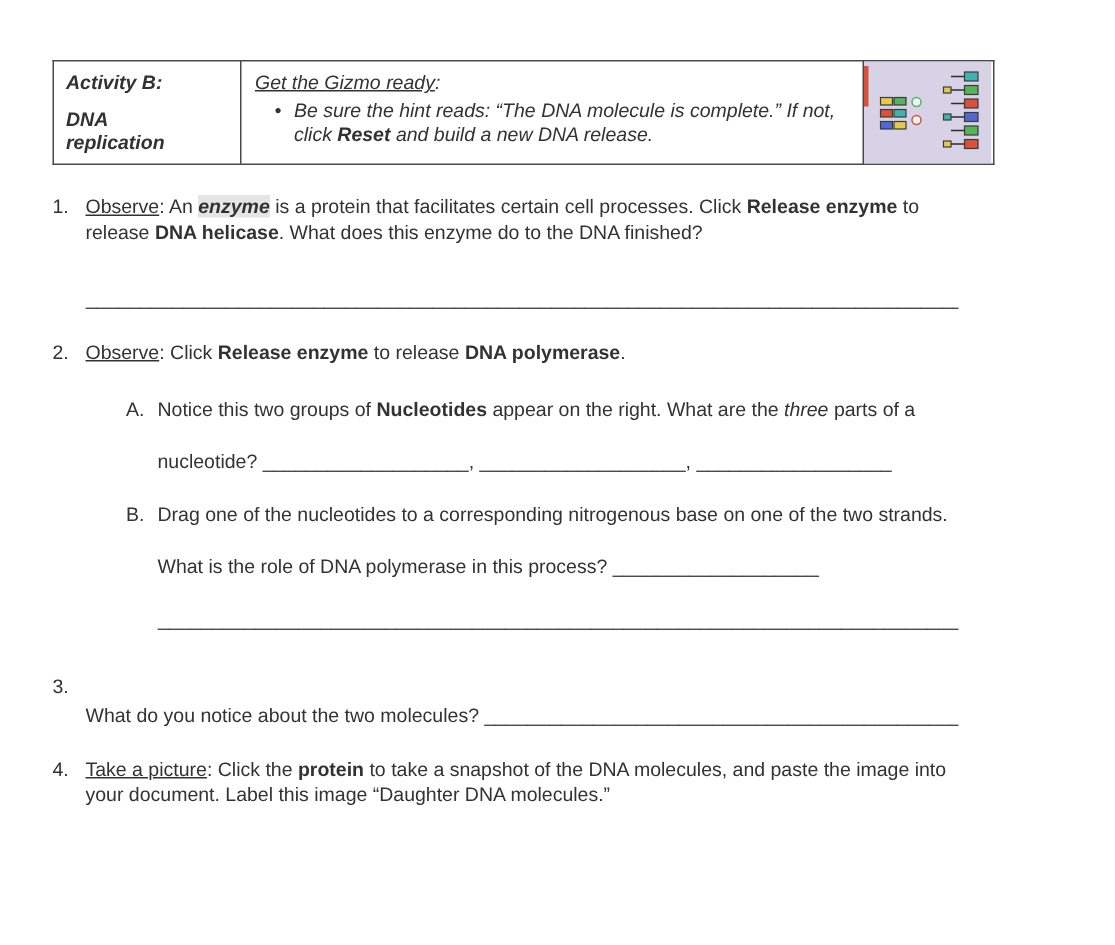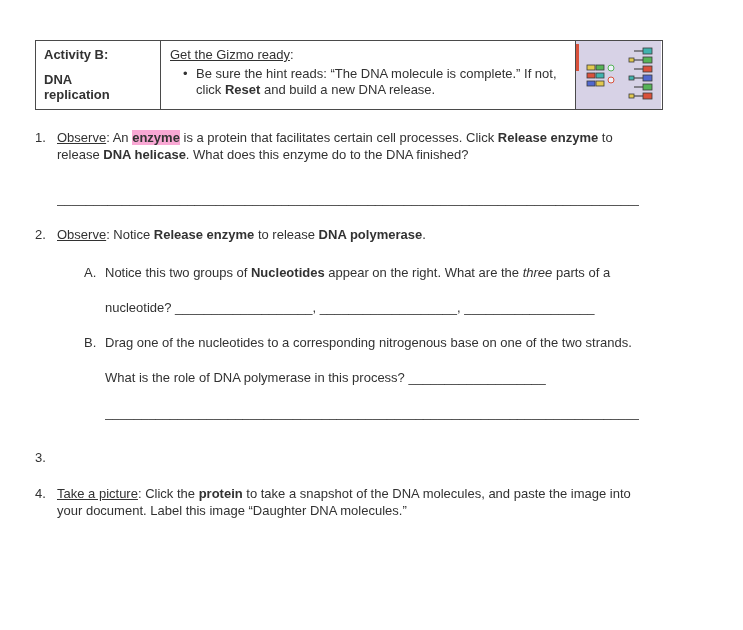--- a/index.html
+++ b/index.html
@@ -6,21 +6,21 @@
   * { box-sizing: border-box; }
   html, body { margin: 0; padding: 0; background: #ffffff; }
   body {
     width: 743px; height: 630px; overflow: hidden;
     font-family: "Liberation Sans", "DejaVu Sans", sans-serif;
     font-size: 13px; color: #323232;
   }
   .page { padding: 40px 80px 0 35px; }
 
   
-  table.header-table { border-collapse: collapse; width: 100%; table-layout: fixed; }
+  table.header-table { border-collapse: collapse; width: 100%; table-layout: fixed; font-style: italic; }
   td.cell { border: 1px solid #4a4a4a; vertical-align: top; }
   td.activity { width: 125px; padding: 6px 8px; font-weight: 700; line-height: 15px; }
   td.activity p { margin: 0; max-width: 84px; }
   td.activity p + p { margin-top: 10px; }
   td.gizmo { padding: 6px 9px; line-height: 16px; }
   td.gizmo .gizmo-title { margin: 0 0 3px 0; }
   .bullet-row { display: flex; margin-left: 13px; }
   .bullet { width: 13px; flex-shrink: 0; }
   .bullet-text { max-width: 365px; }
   td.thumb { width: 87px; padding: 0; }
@@ -36,21 +36,21 @@
   .subitem { display: flex; line-height: 35px; }
   .subitem .letter { margin-left: 27px; width: 21px; flex-shrink: 0; }
   .subitem .stext { flex: 1; min-width: 0; }
   .sub-answer { margin-left: 48px; line-height: 35px; white-space: nowrap; overflow: hidden; }
   .followup { margin-top: 19px; white-space: nowrap; overflow: hidden; }
 
   
   .r-b { font-weight: 700; }
   .r-i { font-style: italic; }
   .r-u { text-decoration: underline; text-align: center; }
-  .hl { background: #f9a8d4; }
+  .hl { background: #e5e5e5; font-style: italic; }
 </style>
 </head>
 <body>
 
 <div class="page">
 
   <table class="header-table">
     <tbody>
         <tr>
       <td class="cell activity">
@@ -108,38 +108,39 @@
     <span class="num">1.</span>
     <div class="item-body">
       <div><span class="r-u">Observe</span><span>: An </span><span class="r-b hl">enzyme</span><span> is a protein that facilitates certain cell processes. Click </span><span class="r-b">Release enzyme</span><span> to release </span><span class="r-b">DNA helicase</span><span>. What does this enzyme do to the DNA finished?</span></div>
       <div class="answer-line">__________________________________________________________________________________</div>
     </div>
   </div>
 
   <div class="item">
     <span class="num">2.</span>
     <div class="item-body">
-      <div><span class="r-u">Observe</span><span>: Notice </span><span class="r-b">Release enzyme</span><span> to release </span><span class="r-b">DNA polymerase</span><span>.</span></div>
+      <div><span class="r-u">Observe</span><span>: Click </span><span class="r-b">Release enzyme</span><span> to release </span><span class="r-b">DNA polymerase</span><span>.</span></div>
       <div class="subwrap">
         <div class="subitem">
           <span class="letter">A.</span>
           <div class="stext"><span>Notice this two groups of </span><span class="r-b">Nucleotides</span><span> appear on the right. What are the </span><span class="r-i">three</span><span> parts of a nucleotide? ___________________, ___________________, __________________</span></div>
         </div>
         <div class="subitem">
           <span class="letter">B.</span>
           <div class="stext"><span>Drag one of the nucleotides to a corresponding nitrogenous base on one of the two strands. What is the role of DNA polymerase in this process? ___________________</span></div>
         </div>
         <div class="sub-answer">___________________________________________________________________________</div>
       </div>
     </div>
   </div>
 
   <div class="item">
     <span class="num">3.</span>
     <div class="item-body">
+      <div class="followup"><span>What do you notice about the two molecules? ____________________________________________</span></div>
     </div>
   </div>
 
   <div class="item">
     <span class="num">4.</span>
     <div class="item-body">
       <div><span class="r-u">Take a picture</span><span>: Click the </span><span class="r-b">protein</span><span> to take a snapshot of the DNA molecules, and paste the image into your document. Label this image “Daughter DNA molecules.”</span></div>
     </div>
   </div>
 

